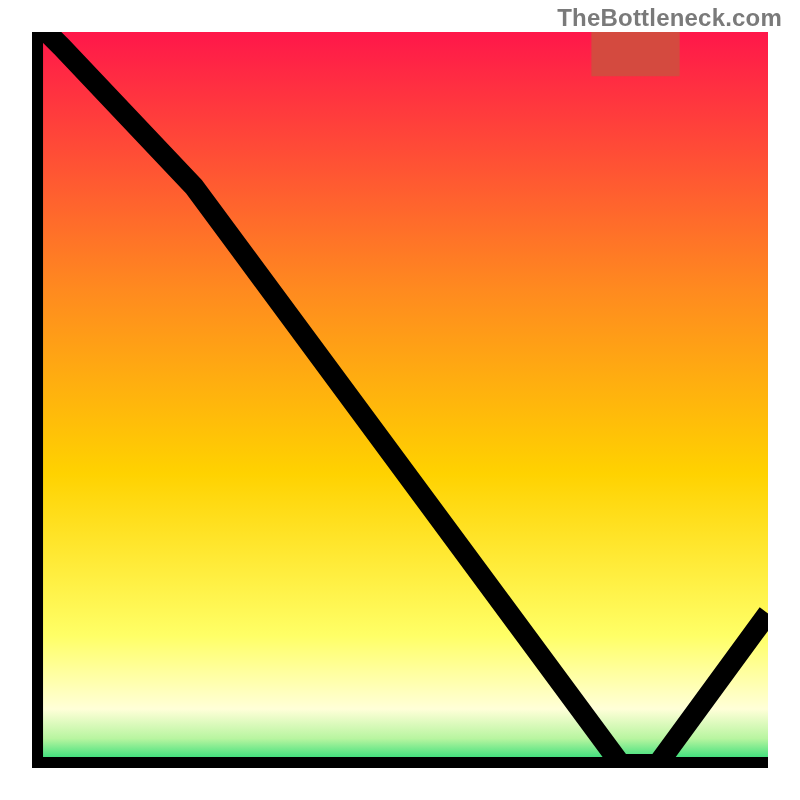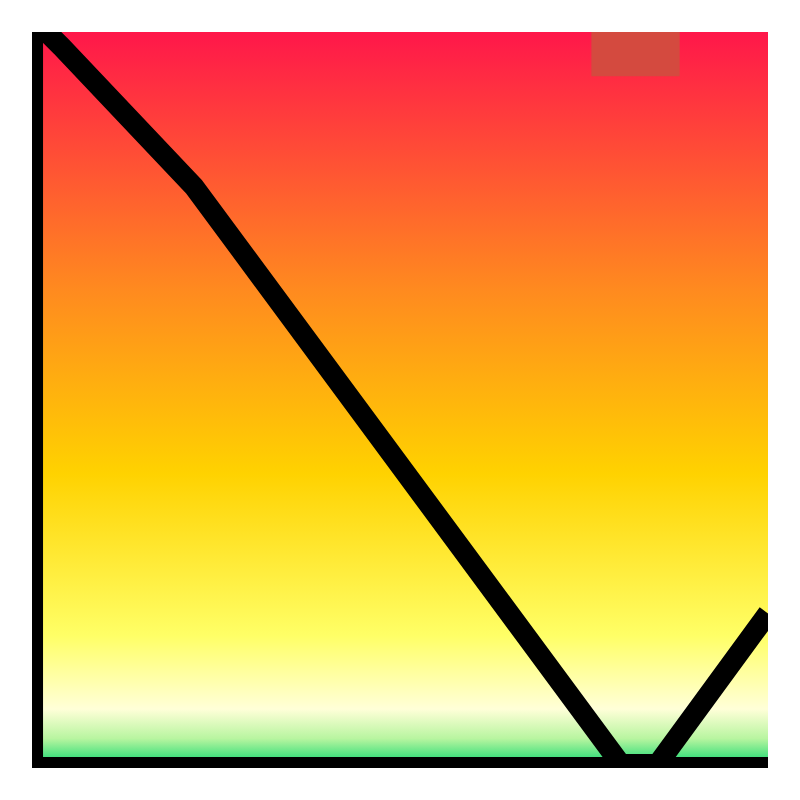--- a/index.html
+++ b/index.html
@@ -6,20 +6,21 @@
   .wrap{position:relative;width:800px;height:800px}
   .watermark{position:absolute;top:4px;right:18px;font-size:24px;font-weight:bold;color:#7a7a7a;letter-spacing:.2px}
   .chart{position:absolute;left:32px;top:32px;width:736px;height:736px}
   .axis{stroke:#000;stroke-width:3;fill:none}
   .curve{stroke:#000;stroke-width:2.8;fill:none}
   .redbar{stroke:#d44a3f;stroke-width:10;stroke-linecap:butt}
 </style>
 </head>
 <body>
 <div class="wrap">
+  <div class="watermark">TheBottleneck.com</div>
 
   <svg class="chart" viewBox="0 0 100 100" preserveAspectRatio="none">
     <defs>
       <linearGradient id="grad" x1="0" y1="0" x2="0" y2="1">
         <stop id="g0" offset="0%" stop-color="#ff174a"></stop>
         <stop id="g1" offset="35%" stop-color="#ff8a1f"></stop>
         <stop id="g2" offset="60%" stop-color="#ffd200"></stop>
         <stop id="g3" offset="82%" stop-color="#ffff66"></stop>
         <stop id="g4" offset="92%" stop-color="#ffffd8"></stop>
         <stop id="g5" offset="96%" stop-color="#b8f5a0"></stop>

